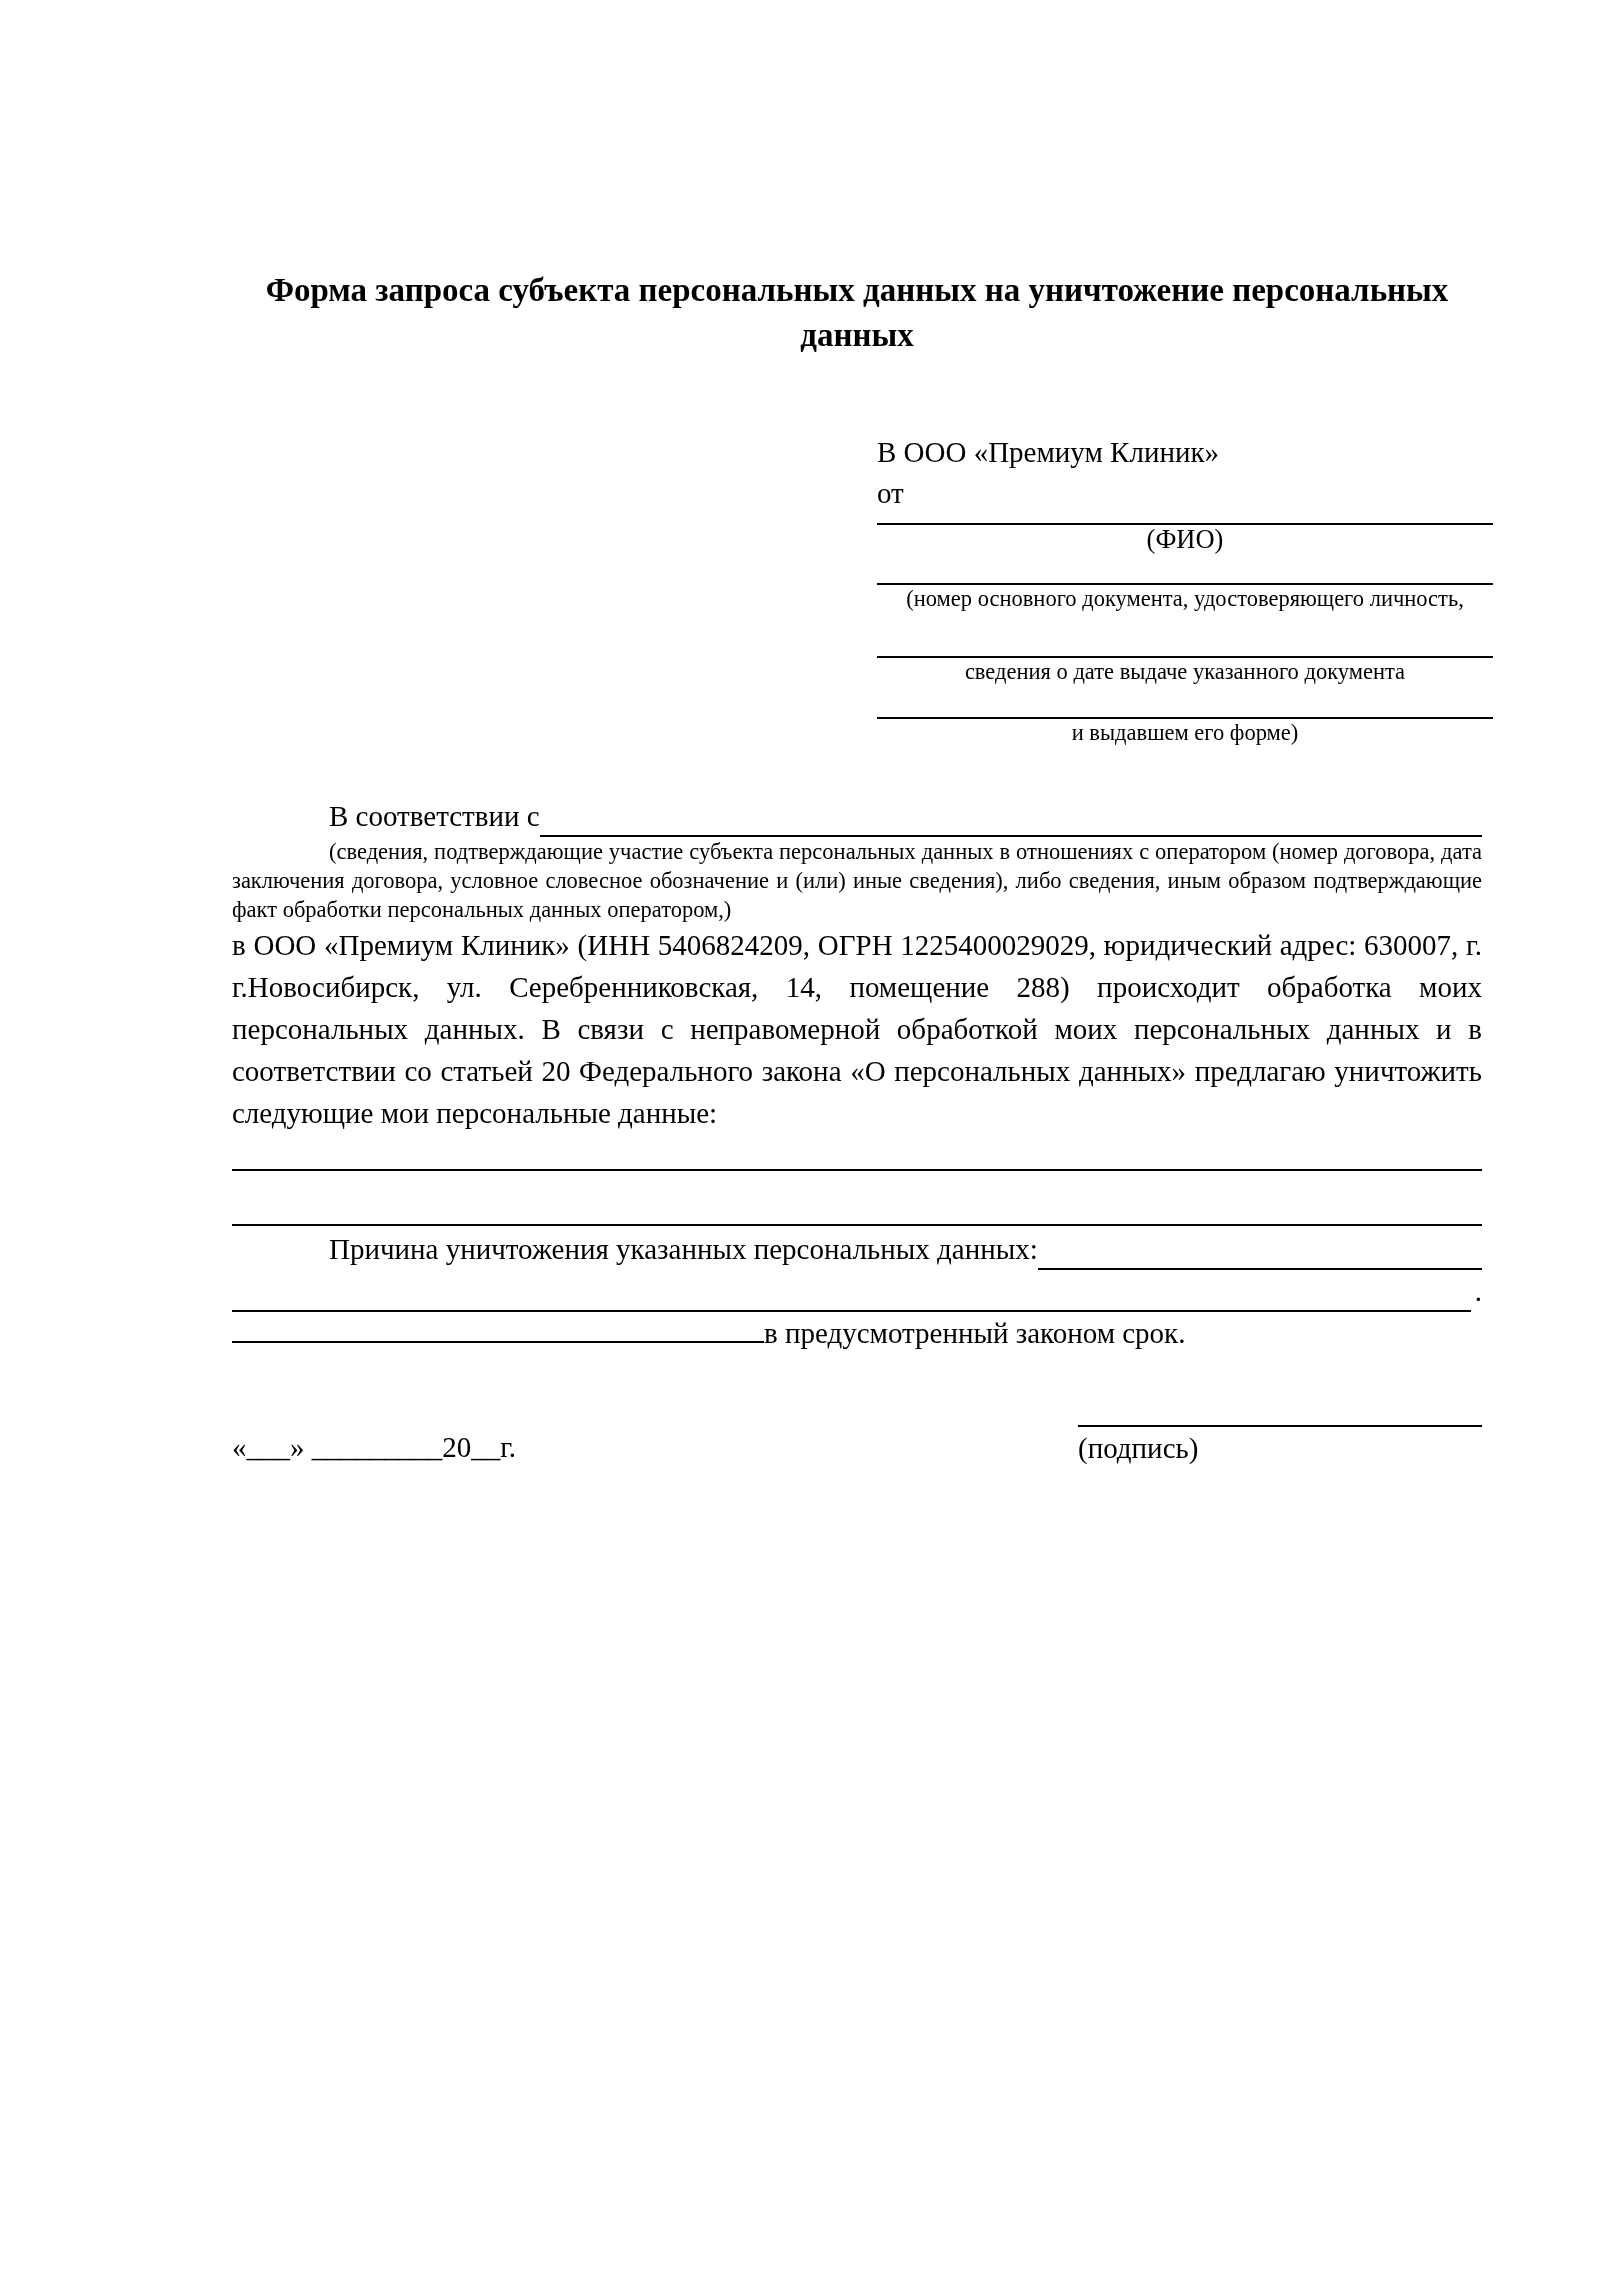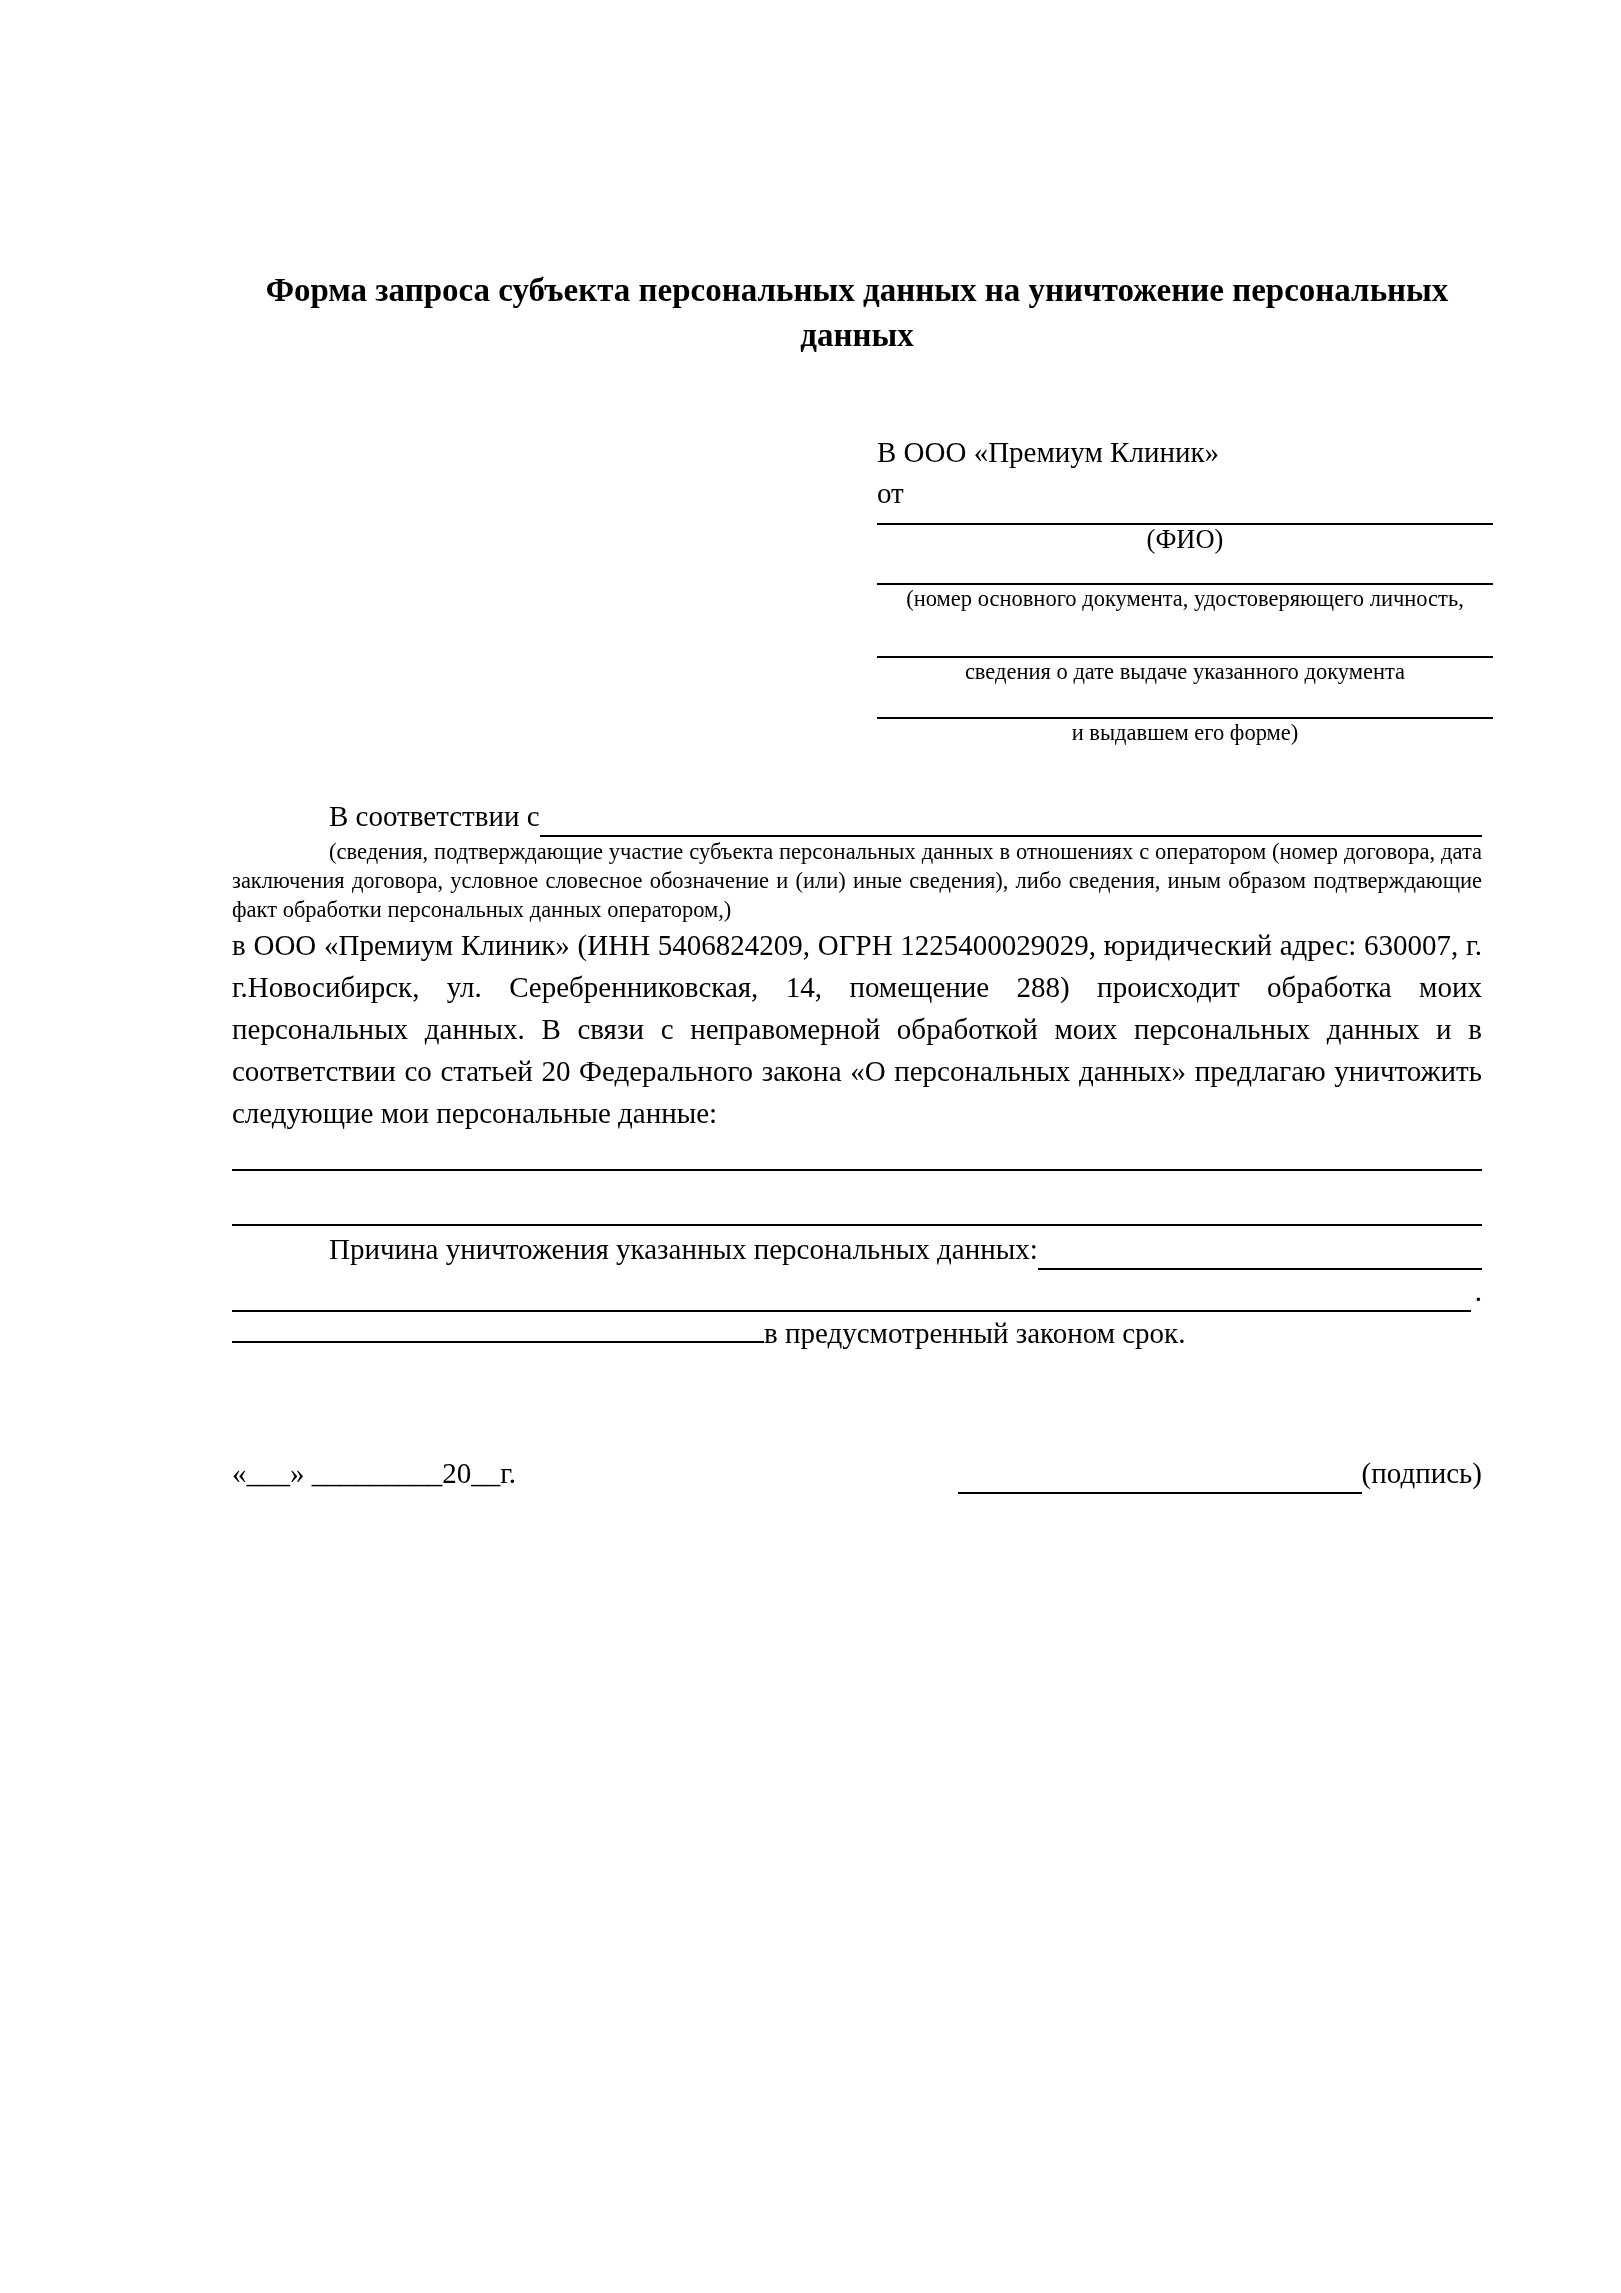--- a/index.html
+++ b/index.html
@@ -48,22 +48,22 @@
   .blank-row + .blank-row { height: 53px; }
   .reason-row { display: flex; margin-top: 2px; }
   .reason-row .label { white-space: nowrap; }
   .period-row { display: flex; }
   .period-row .dot { flex: 0 0 auto; padding-left: 3.9px; }
   .reply-para { text-indent: 97px; text-align: justify; text-align-last: justify; }
   .useg { display: inline-block; border-bottom: 2.9px solid #000; }
   .address-row .useg { width: 532px; }
 
   
-  .sig-row { display: flex; margin-top: 98px; align-items: center; }
-  .sig-right { margin-left: auto; display: flex; align-items: stretch; }
+  .sig-row { display: flex; margin-top: 71px; align-items: center; }
+  .sig-right { margin-left: auto; display: flex; align-items: stretch; flex-direction: column; }
   .sig-right .useg { width: 404px; }
   .sig-right .sig-cap { white-space: nowrap; }
 </style>
 </head>
 <body>
 
 <div class="page">
 
 
   <div class="doc-title">Форма запроса субъекта персональных данных на уничтожение персональных данных</div>

